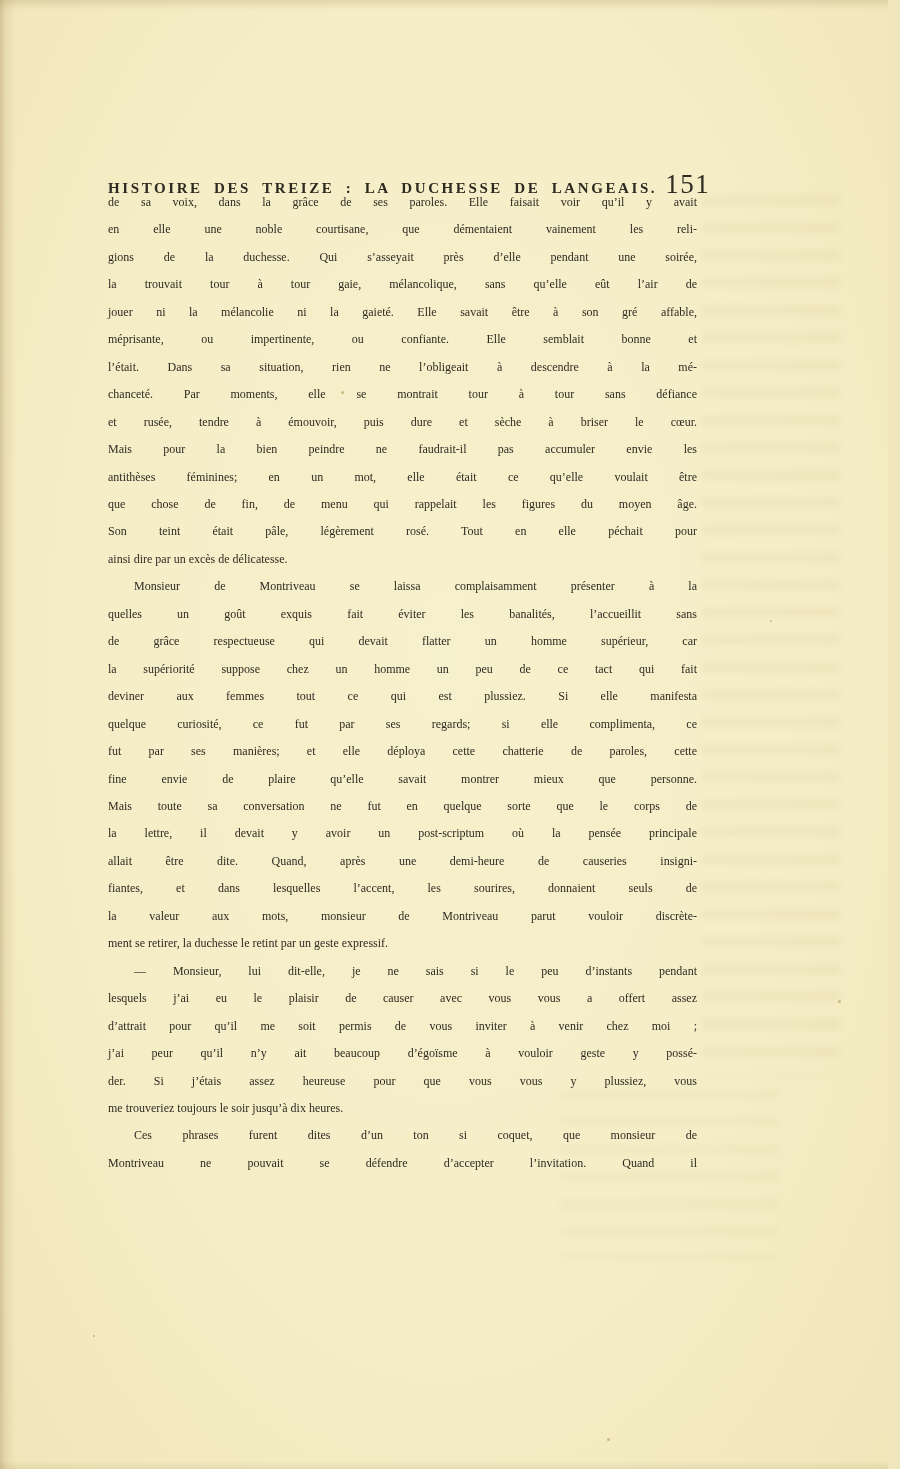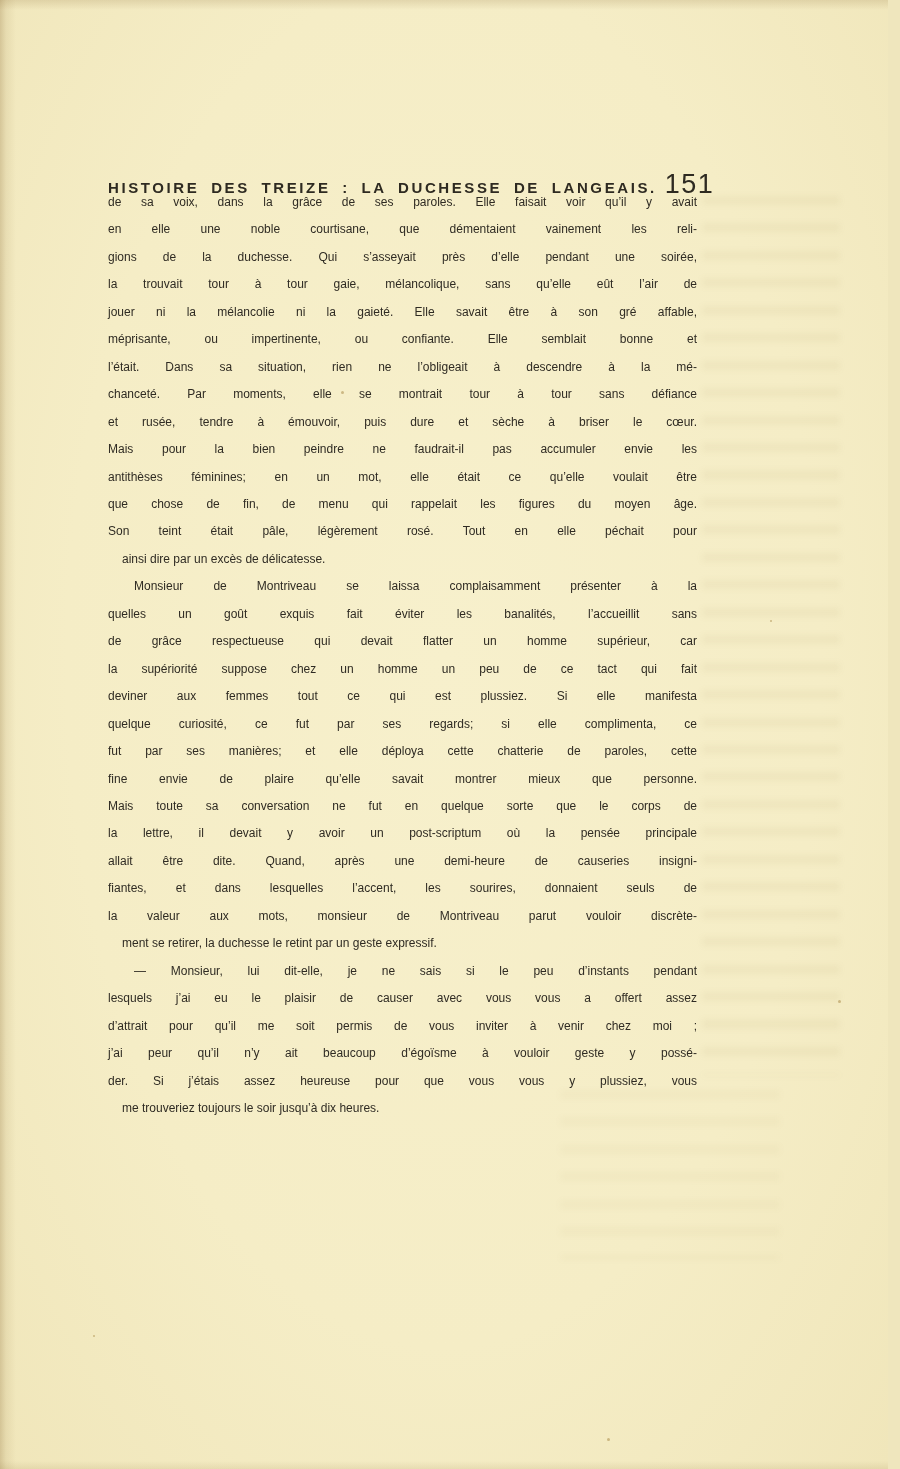--- a/index.html
+++ b/index.html
@@ -12,21 +12,21 @@
   }
   .page {
     position: relative;
     width: 888px;
     height: 1469px;
     background:
       linear-gradient(90deg, rgba(139,108,55,0.28) 0px, rgba(139,108,55,0.10) 6px, rgba(139,108,55,0.0) 16px),
       linear-gradient(180deg, rgba(139,108,55,0.18) 0px, rgba(139,108,55,0.0) 10px),
       linear-gradient(180deg, rgba(139,108,55,0.0) calc(100% - 8px), rgba(139,108,55,0.12) 100%),
       radial-gradient(ellipse at 50% 45%, #f7f0cc 0%, #f5edc6 60%, #f0e6ba 100%);
-    font-family: Liberation Sans, sans-serif;
+    font-family: Liberation Serif, serif;
     color: #2f2b23;
   }
   .header-row {
     position: absolute;
     left: 108px;
     top: 149px;
     width: 589px;
     display: flex;
     align-items: baseline;
   }
@@ -57,21 +57,20 @@
     line-height: 27.45px;
   }
   .para { margin: 0; }
   .line {
     text-align: justify;
     text-align-last: justify;
     -moz-text-align-last: justify;
   }
   .line.para-end {
     text-align-last: left;
-    margin-left: 14px;
     -moz-text-align-last: left;
   }
   .para.indent .line:first-child { text-indent: 26px; }
 
   
   .ghost {
     position: absolute;
     pointer-events: none;
     background: repeating-linear-gradient(
       to bottom,
@@ -136,20 +135,24 @@
         <div class="line para-end">ment se retirer, la duchesse le retint par un geste expressif.</div>
       </div>
       <div class="para indent">
         <div class="line">— Monsieur, lui dit-elle, je ne sais si le peu d’instants pendant</div>
         <div class="line">lesquels j’ai eu le plaisir de causer avec vous vous a offert assez</div>
         <div class="line">d’attrait pour qu’il me soit permis de vous inviter à venir chez moi ;</div>
         <div class="line">j’ai peur qu’il n’y ait beaucoup d’égoïsme à vouloir geste y possé-</div>
         <div class="line">der. Si j’étais assez heureuse pour que vous vous y plussiez, vous</div>
         <div class="line para-end">me trouveriez toujours le soir jusqu’à dix heures.</div>
       </div>
+      <div class="para indent">
+        <div class="line">Ces phrases furent dites d’un ton si coquet, que monsieur de</div>
+        <div class="line">Montriveau ne pouvait se défendre d’accepter l’invitation. Quand il</div>
+      </div>
     </div>
 
   <div class="ghost ghost-right"></div>
   <div class="ghost ghost-lower"></div>
 
   <div class="speck" style="left:341px; top:391px; width:3px; height:3px;"></div>
   <div class="speck" style="left:93px;  top:1335px; width:2px; height:2px;"></div>
   <div class="speck" style="left:838px; top:1000px; width:3px; height:3px;"></div>
   <div class="speck" style="left:607px; top:1438px; width:3px; height:3px;"></div>
   <div class="speck" style="left:770px; top:620px; width:2px; height:2px;"></div>

